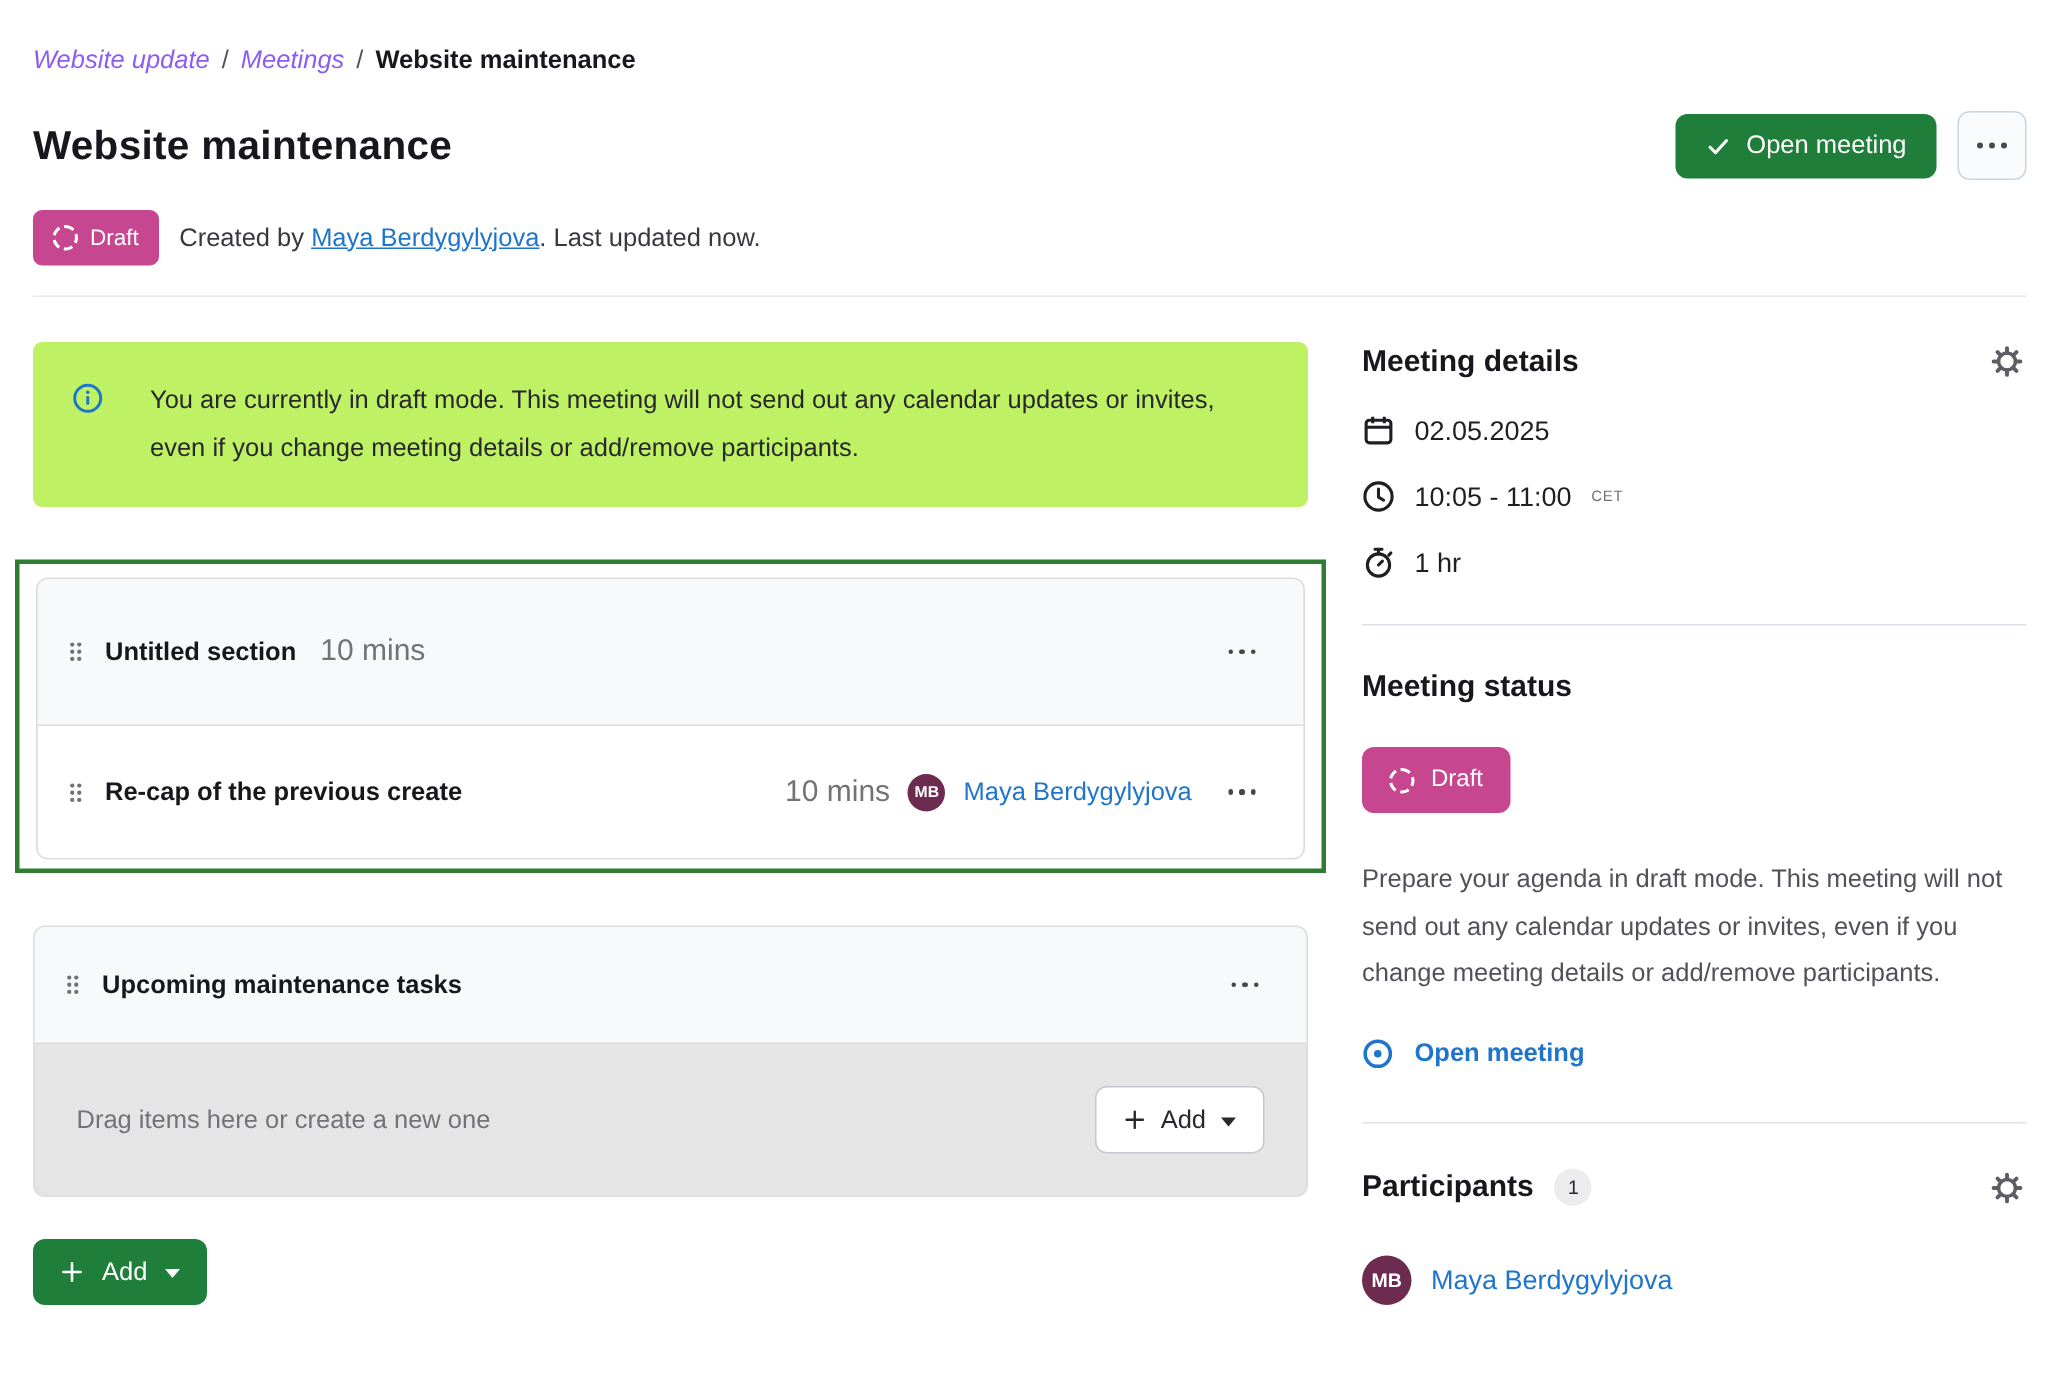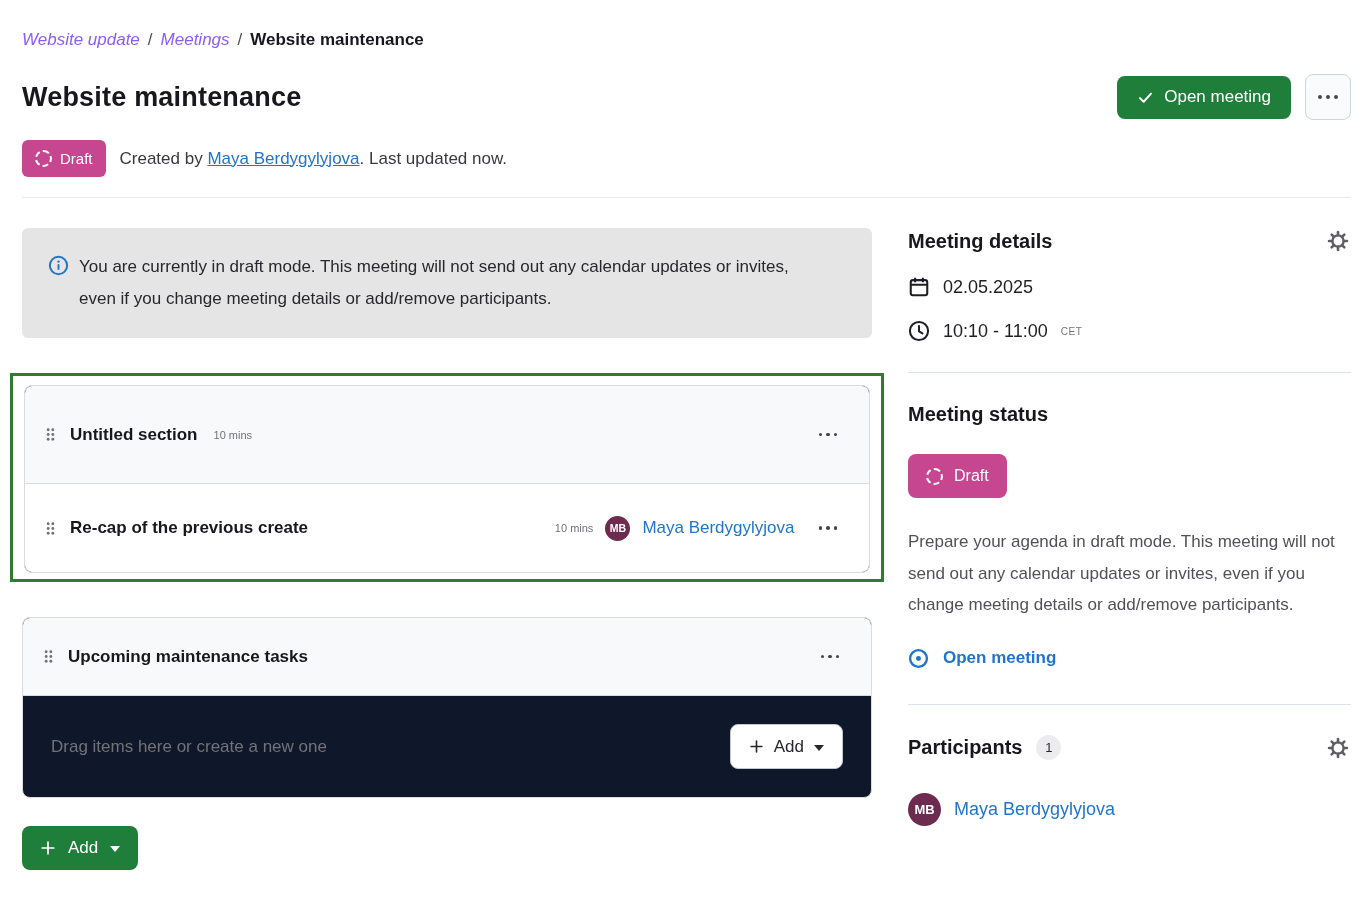--- a/index.html
+++ b/index.html
@@ -34,35 +34,35 @@
   .meta-text a { color:#1f75cb; text-decoration:underline; cursor:pointer; }
   hr.rule { border:none; border-top:1px solid #e8e8ea; margin-top:20px; }
   hr.rule-side { border:none; border-top:1px solid #dde3e8; }
 
   
   .columns { display:flex; margin-top:30px; }
   .main-col { width:850px; flex:none; }
   .side-col { flex:1; margin-left:36px; }
 
   
-  .alert-info { background:#e5e5e5; border-radius:6px; padding:23px 26px; display:flex; gap:10px; }
+  .alert-info { background:#bef264; border-radius:6px; padding:23px 26px; display:flex; gap:31px; }
   .alert-info .text { font-size:17px; line-height:32px; max-width:722px; color:#28272d; }
   .info-icon { flex:none; margin-top:4px; }
 
   
   .selected-wrap { border:3px solid #2e7d32; margin:35px -12px 0 -12px; padding:9px 11px 6px 11px; }
-  .card-stack { border:1px solid #dcdcde; border-radius:8px; background:#0f172a; overflow:hidden; }
+  .card-stack { border:1px solid #dcdcde; border-radius:8px; background:#e5e5e5; overflow:hidden; }
   .section-header { background:#f8f9fb; display:flex; align-items:center;
                     min-height:97px; padding:0 30px 0 20px; }
   .section-header.bordered-bottom { border-bottom:1px solid #dcdcde;align-items:center; }
   .agenda-item { background:#fff; display:flex; align-items:center; min-height:89px;
                  padding:0 30px 0 20px; border-top:1px solid #dcdcde; }
   .grip { flex:none; margin-right:14px; cursor:grab; display:inline-flex; }
   .sec-title { font-weight:700; font-size:17px; color:#18171d; }
-  .duration { color:#737278; font-size:11px; margin-left:16px;text-align:center; }
+  .duration { color:#737278; font-size:20px; margin-left:16px;text-align:center; }
   .spacer { flex:1; }
   .row-ellipsis { display:inline-flex; gap:4px; align-items:center; cursor:pointer; padding:6px 2px; }
   .row-ellipsis .dot { width:3.5px; height:3.5px; background:#46454c; }
   .item-right { display:flex; align-items:center; gap:12px; }
   .avatar { border-radius:50%; background:#6e2b50; color:#fff; display:inline-flex;
             align-items:center; justify-content:center; font-weight:700; }
   .avatar-sm { width:25px; height:25px; font-size:10.5px; }
   .avatar-md { width:33px; height:33px; font-size:13px; }
   .assignee-link { color:#1f75cb; text-decoration:none; font-size:17px; cursor:pointer; }
   .plain-section { margin-top:35px; }
@@ -282,22 +282,31 @@
         </span>
         <span>02.05.2025</span>
       </div>
       <div class="detail-row">
         <span>
           <svg width="22" height="22" viewBox="0 0 16 16" fill="none" stroke="#1f1e24">
             <circle cx="8" cy="8" r="6.6" stroke-width="1.5"></circle>
             <path d="M8 4.4V8.3l2.5 1.5" stroke-width="1.5" stroke-linecap="round" stroke-linejoin="round"></path>
           </svg>
         </span>
-        <span>10:10 - 11:00</span>
+        <span>10:05 - 11:00</span>
         <span class="tz">CET</span>
+      </div>
+      <div class="detail-row">
+        <span>
+          <svg width="22" height="22" viewBox="0 0 16 16" fill="none" stroke="#1f1e24" stroke-width="1.5" stroke-linecap="round">
+            <circle cx="8" cy="9.2" r="5.4"></circle>
+            <path d="M6.3 1.6h3.4M8 1.6v2.2M8 9.2l1.9-1.9M13 4.4l1-1"></path>
+          </svg>
+        </span>
+        <span>1 hr</span>
       </div>
 
       <hr class="rule-side">
 
       
       <div class="side-heading">
         <h2>Meeting status</h2>
       </div>
       <button class="btn-draft">
         <span class="dashed-circle"></span>

